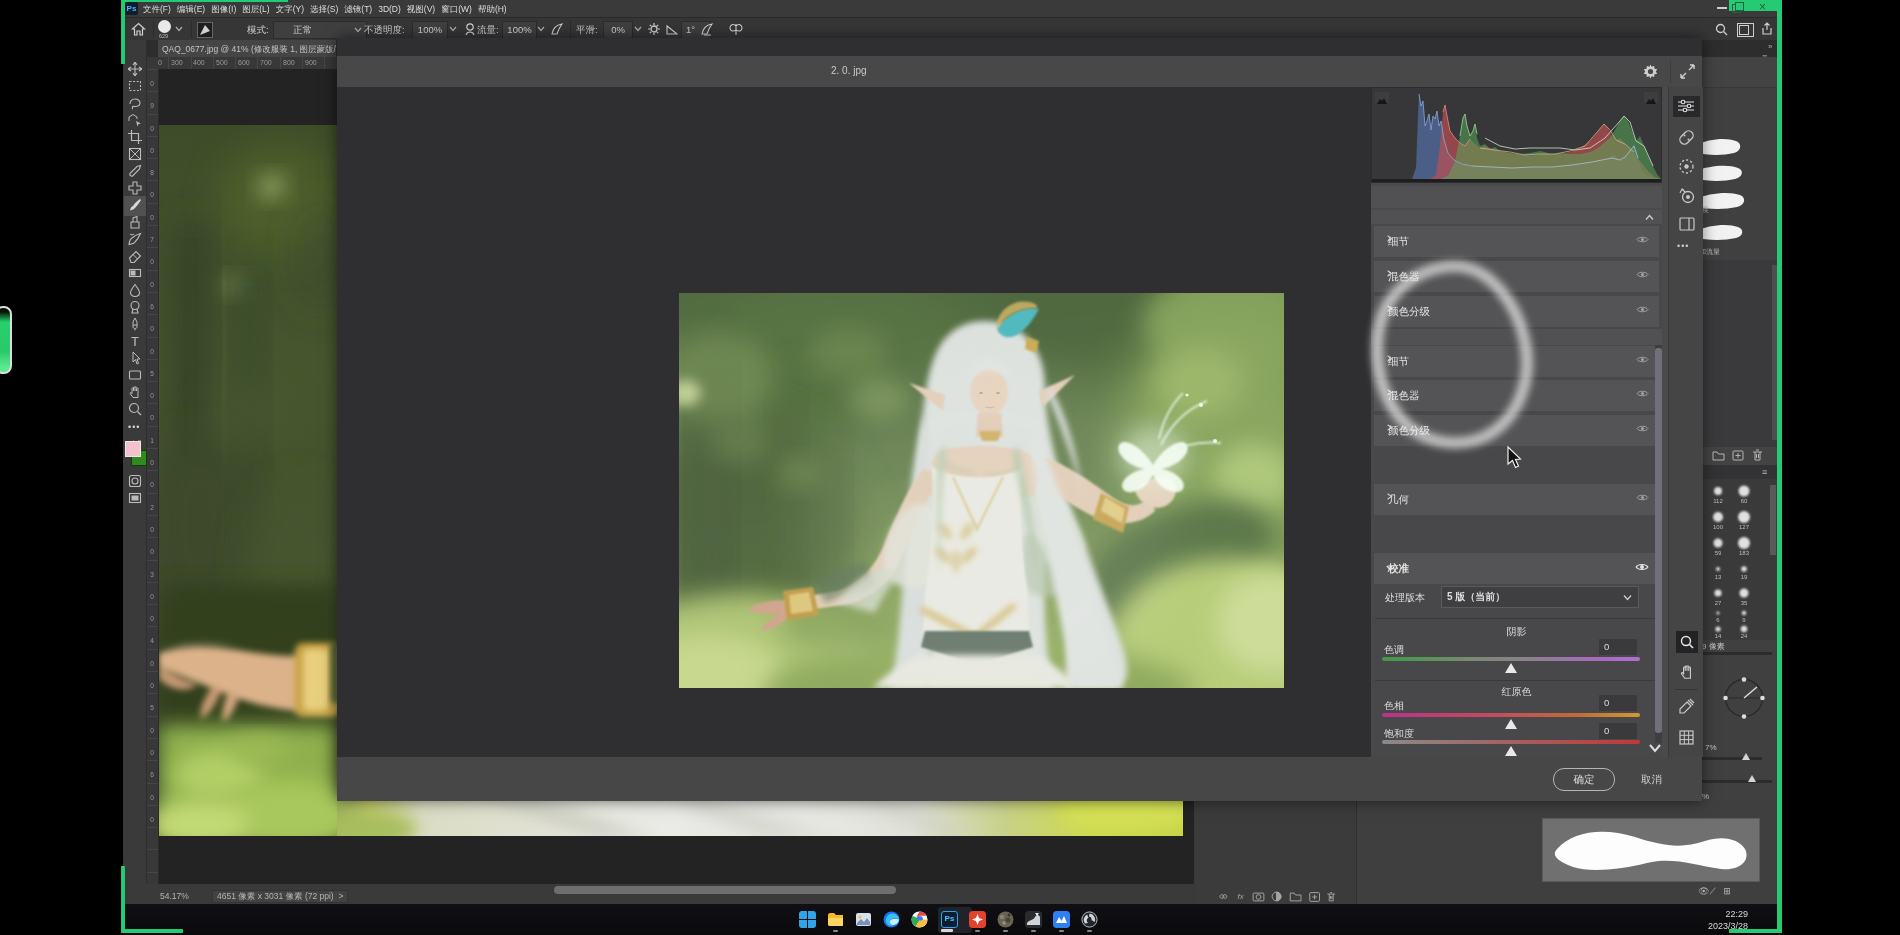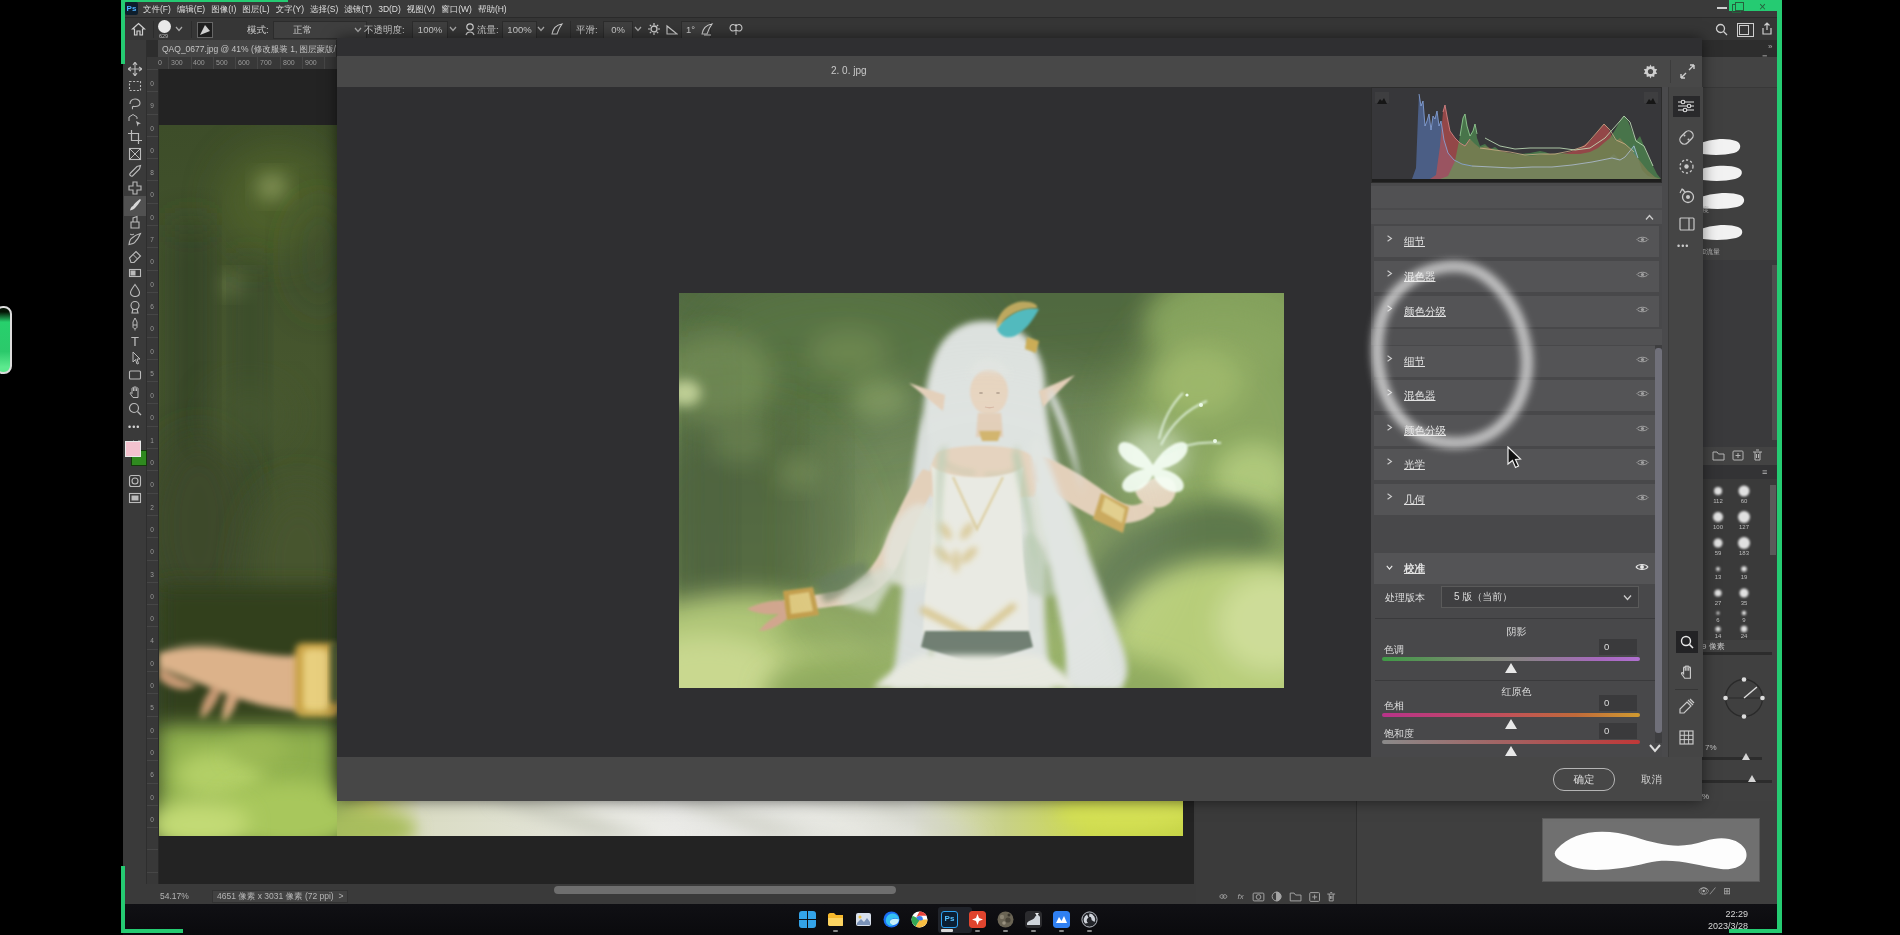--- a/index.html
+++ b/index.html
@@ -566,21 +566,21 @@
 
     <div class="abs" style="left:0;top:719px;width:1365px;height:44px;background:#474747;color:#ddd;font-size:10.5px;">
       <div style="position:absolute;left:1216px;top:11px;width:60px;height:21px;border:1px solid #b5b5b5;border-radius:11px;text-align:center;line-height:21px;">确定</div>
       <div style="position:absolute;left:1304px;top:16px;color:#cfcfcf;">取消</div>
     </div>
 
     <div class="abs" style="left:1034px;top:49px;width:297px;height:670px;background:#4a4a4c;">
 <style>
         .sec{position:absolute;left:3px;width:285px;height:31px;background:#545456;color:#e3e3e3;font-size:10.5px;}
         .sec .ch{position:absolute;left:12px;top:9px;width:7px;height:7px;}
-        .sec .tx{position:absolute;left:30px;top:9px;text-decoration:underline;}
+        .sec .tx{position:absolute;left:14px;top:9px;}
         .sec .eye{position:absolute;right:10px;top:9px;opacity:.75;}
       </style>
 
       <div class="abs" style="left:0;top:0;width:291px;height:96px;background:#37373a;border:1px solid #2c2c2c;box-sizing:border-box;">
         <svg width="289" height="94" viewBox="0 0 289 94">
           <g>
             <path d="M0,91 L40,91 L44,80 L46,28 L47,6 L49,18 L51,13 L53,38 L55,33 L57,26 L59,42 L61,28 L63,31 L65,23 L67,38 L69,33 L72,52 L76,65 L82,72 L90,76 L100,78 L115,79 L135,80 L155,79 L175,80 L195,78 L210,76 L225,73 L235,71 L242,66 L248,72 L253,69 L258,63 L262,56 L266,70 L270,82 L276,88 L283,90 L289,91 Z" fill="#5878b8" opacity=".6"></path>
             <path d="M0,91 L58,91 L64,87 L68,58 L71,24 L73,17 L75,28 L78,43 L83,50 L88,55 L93,58 L98,51 L103,56 L108,60 L113,58 L123,62 L133,64 L143,66 L158,68 L173,66 L188,66 L198,64 L208,60 L218,53 L226,43 L232,36 L236,40 L240,48 L244,53 L248,50 L253,56 L260,63 L268,73 L276,83 L283,89 L289,91 Z" fill="#c05050" opacity=".68"></path>
             <path d="M0,91 L68,91 L76,88 L83,73 L88,48 L91,30 L93,26 L95,38 L98,48 L101,43 L103,36 L105,50 L108,58 L113,56 L118,61 L123,59 L128,63 L138,65 L148,66 L158,65 L168,63 L173,64 L178,66 L188,65 L198,66 L208,66 L218,64 L226,60 L233,54 L238,50 L243,42 L248,33 L252,28 L256,33 L260,43 L264,53 L268,48 L272,58 L276,68 L281,78 L285,86 L289,91 Z" fill="#58a858" opacity=".55"></path>
             <path d="M47,6 L49,18 L51,13 L53,38 L55,33 L57,26 L59,42 L61,28 L63,31 L65,23 L67,38 L69,33 L72,52 L76,65 L82,72 L90,76 L100,78" stroke="#8aa8e0" stroke-width="1" fill="none" opacity=".8"></path>
@@ -660,30 +660,20 @@
       <div class="sec" style="top:328px;">
           <svg class="ch" viewBox="0 0 7 9">
             <path d="M1,1 L6,4.5 L1,8" stroke="#ccc" stroke-width="1.4" fill="none"></path>
           </svg>
           <span class="tx">颜色分级</span>
           <svg class="eye" width="13" height="9" viewBox="0 0 13 9">
             <path d="M1,4.5 C3,1.5 10,1.5 12,4.5 C10,7.5 3,7.5 1,4.5 Z" fill="none" stroke="#bbb"></path>
             <circle cx="6.5" cy="4.5" r="1.6" fill="#bbb"></circle>
           </svg>
         </div>
-      <div class="sec" style="top:362px;">
-          <svg class="ch" viewBox="0 0 7 9">
-            <path d="M1,1 L6,4.5 L1,8" stroke="#ccc" stroke-width="1.4" fill="none"></path>
-          </svg>
-          <span class="tx">光学</span>
-          <svg class="eye" width="13" height="9" viewBox="0 0 13 9">
-            <path d="M1,4.5 C3,1.5 10,1.5 12,4.5 C10,7.5 3,7.5 1,4.5 Z" fill="none" stroke="#bbb"></path>
-            <circle cx="6.5" cy="4.5" r="1.6" fill="#bbb"></circle>
-          </svg>
-        </div>
       <div class="sec" style="top:397px;">
           <svg class="ch" viewBox="0 0 7 9">
             <path d="M1,1 L6,4.5 L1,8" stroke="#ccc" stroke-width="1.4" fill="none"></path>
           </svg>
           <span class="tx">几何</span>
           <svg class="eye" width="13" height="9" viewBox="0 0 13 9">
             <path d="M1,4.5 C3,1.5 10,1.5 12,4.5 C10,7.5 3,7.5 1,4.5 Z" fill="none" stroke="#bbb"></path>
             <circle cx="6.5" cy="4.5" r="1.6" fill="#bbb"></circle>
           </svg>
         </div>
@@ -692,21 +682,21 @@
             <path d="M1,1.5 L4.5,5.5 L8,1.5" stroke="#eee" stroke-width="1.4" fill="none"></path>
           </svg>
           <span class="tx" style="font-weight:bold;">校准</span>
           <svg class="eye" style="opacity:1;" width="14" height="10" viewBox="0 0 13 9">
             <path d="M1,4.5 C3,1.5 10,1.5 12,4.5 C10,7.5 3,7.5 1,4.5 Z" fill="none" stroke="#e8e8e8"></path>
             <circle cx="6.5" cy="4.5" r="1.8" fill="#e8e8e8"></circle>
           </svg>
         </div>
       <div class="abs" style="left:14px;top:504px;color:#ddd;font-size:10px;">处理版本</div>
       <div class="abs" style="left:70px;top:499px;width:196px;height:20px;background:#3f3f41;border:1px solid #5a5a5a;color:#ddd;font-size:10px;line-height:19px;">
-        <span style="margin-left:12px;">5 版（当前）</span>
+        <span style="margin-left:5px;font-weight:bold;">5 版（当前）</span>
         <svg style="position:absolute;right:6px;top:7px;" width="9" height="7" viewBox="0 0 9 7">
             <path d="M1,1.5 L4.5,5.5 L8,1.5" stroke="#ccc" stroke-width="1.3" fill="none"></path>
           </svg>
       </div>
       <div class="abs" style="left:4px;top:531px;width:282px;height:1px;background:#3a3a3c;"></div>
       <div class="abs" style="left:0;top:538px;width:291px;height:14px;text-align:center;color:#ddd;font-size:10px;">阴影</div>
       <div class="abs" style="left:13px;top:556px;color:#ddd;font-size:10px;">色调</div>
       <div class="abs" style="left:228px;top:552px;width:38px;height:16px;background:#3a3a3c;color:#ddd;font-size:9.5px;line-height:16px;"><span style="margin-left:5px;">0</span></div>
       <div class="abs" style="left:11px;top:570px;width:258px;height:4px;background:linear-gradient(90deg,#3f9a45,#7a8a70 35%,#8a8288 55%,#a868c0 85%,#b070d0);border-radius:2px;"></div>
       <div class="abs" style="left:134px;top:576px;width:0;height:0;border-left:6px solid transparent;border-right:6px solid transparent;border-bottom:10px solid #e8e8e8;"></div>

